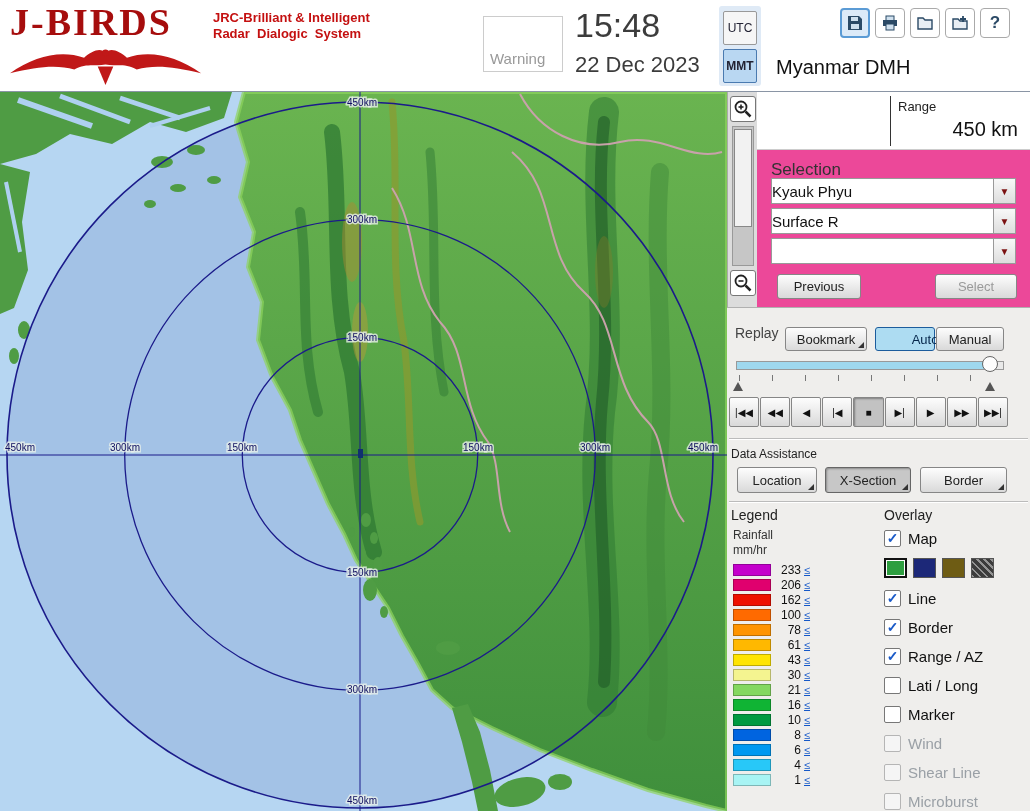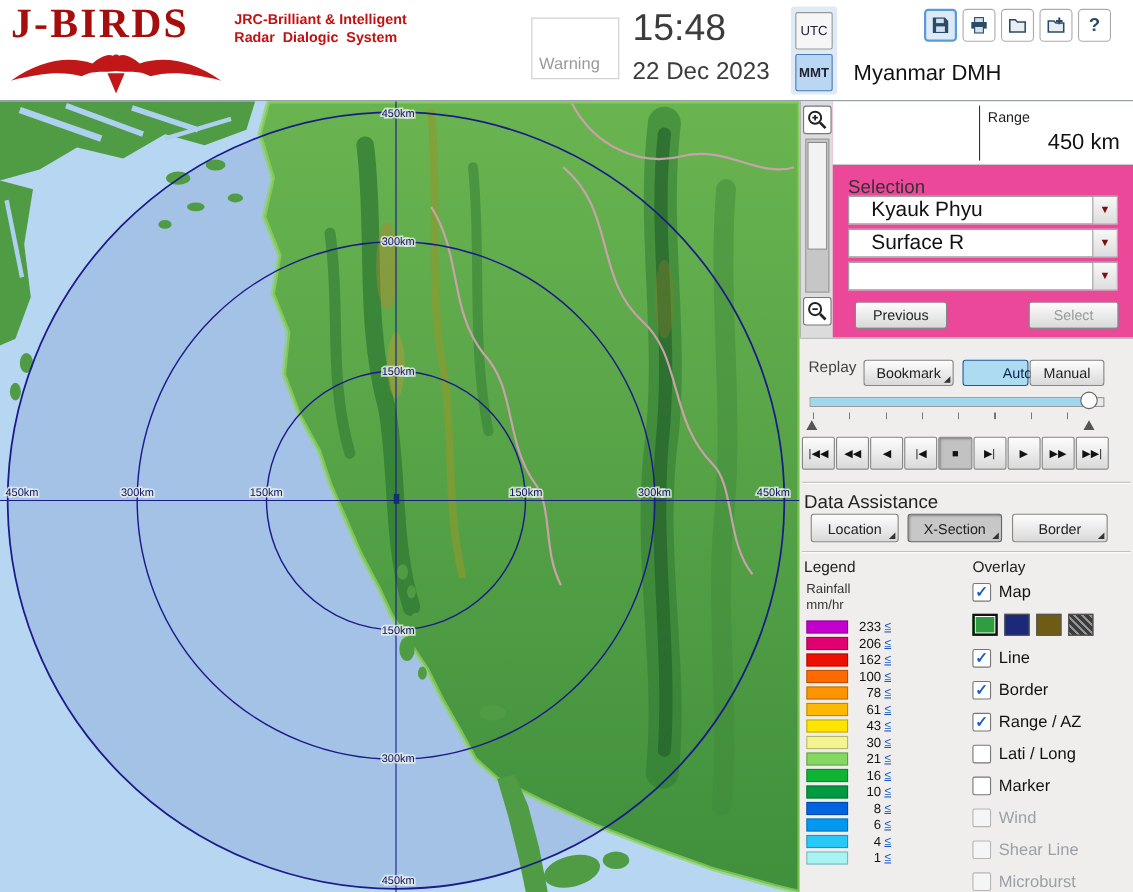--- a/index.html
+++ b/index.html
@@ -32,40 +32,40 @@
   .scroll-thumb { position:absolute; left:1px; top:2px; width:18px; height:98px; background:#f2f2f2; border:1px solid #888; }
 
   
   .panel-upper { position:absolute; left:757px; top:92px; width:273px; height:215px; background:#ec4899; }
   .range-strip { position:absolute; left:0; top:0; width:273px; height:58px; background:#fff; border-bottom:1px solid #ccc; }
   .range-divider { position:absolute; left:133px; top:4px; width:1px; height:50px; background:#333; }
   .range-label { position:absolute; left:141px; top:7px; font-size:13px; color:#222; }
   .range-value { position:absolute; right:12px; top:26px; font-size:20px; color:#111; }
   .sel-label { position:absolute; left:14px; top:68px; font-size:17px; color:#333; }
   .combo { position:absolute; left:14px; width:245px; height:26px; background:#fff; border:1px solid #999; display:flex; align-items:center; cursor:pointer; }
-  .combo-val { flex:1; padding-left:20px; font-size:19px; color:#111; }
+  .combo-val { flex:1; padding-left:0; font-size:15px; color:#111; }
   .combo-arrow { width:22px; height:100%; background:linear-gradient(#f8f8f8,#ddd); border-left:1px solid #999; display:flex; align-items:center; justify-content:center; font-size:10px; color:#7a1010; }
   .btn3d { background:linear-gradient(#fdfdfd,#d9d9d9); border:1px solid #868686; border-radius:3px; font-size:13px; color:#222; display:flex; align-items:center; justify-content:center; cursor:pointer; position:absolute; }
   .btn3d.pressed { background:#c7c7c7; box-shadow:inset 1px 1px 2px rgba(0,0,0,.3); border-color:#666; }
   .btn3d.disabled { color:#9a9a9a; cursor:default; }
   .btn3d.auto-active { background:#addcf2; border:1px solid #1c5c9c; color:#05264a; }
 
   .panel-lower { position:absolute; left:727px; top:307px; width:303px; height:504px; background:#efeeec; border-top:1px solid #b0b0b0; }
   .replay-label { position:absolute; left:8px; top:17px; font-size:14px; color:#444; }
   .corner-tri { position:absolute; right:2px; bottom:2px; width:0; height:0; border-left:6px solid transparent; border-bottom:6px solid #333; }
   .slider-track { position:absolute; left:9px; top:53px; width:268px; height:9px; background:#e9e9e9; border:1px solid #999; }
   .slider-fill { height:100%; background:#9fd8ee; }
   .slider-thumb { position:absolute; left:255px; top:48px; width:16px; height:16px; background:#fdfdfd; border:1px solid #666; border-radius:50%; cursor:pointer; }
   .slider-ticks { position:absolute; left:12px; top:67px; width:262px; height:6px; background:repeating-linear-gradient(90deg,#777 0 1px,transparent 1px 33px); }
   .end-tri { position:absolute; top:74px; width:0; height:0; border-left:5px solid transparent; border-right:5px solid transparent; border-bottom:9px solid #555; }
   .transport { position:absolute; left:2px; top:89px; width:279px; height:30px; display:flex; gap:1px; }
   .transport .tbtn { position:relative; flex:1; background:linear-gradient(#fdfdfd,#d9d9d9); border:1px solid #868686; border-radius:2px; font-size:10px; color:#111; display:flex; align-items:center; justify-content:center; cursor:pointer; white-space:nowrap; }
   .transport .tbtn.pressed { background:#c2c2c2; box-shadow:inset 1px 1px 2px rgba(0,0,0,.35); }
   .hr { position:absolute; left:2px; width:299px; height:0; border-top:1px solid #bbb; border-bottom:1px solid #fff; }
-  .da-label { position:absolute; left:4px; top:139px; font-size:17px; color:#222;text-align:center; }
+  .da-label { position:absolute; left:4px; top:139px; font-size:12px; color:#222;text-align:center; }
   .lg-ov-label { position:absolute; font-size:14px; color:#222; }
 
   .legend-block { position:absolute; left:6px; top:220px; width:145px; }
   .lg-unit { font-size:12px; color:#333; line-height:15px; }
   .lg-rows { margin-top:4px; }
   .lg-row { display:flex; align-items:center; height:15px; }
   .lg-swatch { width:38px; height:12px; border:1px solid rgba(0,0,0,.25); }
   .lg-val { width:26px; text-align:right; font-size:12px; color:#111; margin-left:4px; }
   .lg-le { font-size:11px; color:#1558c8; text-decoration:underline; margin-left:3px; cursor:pointer; }
 

